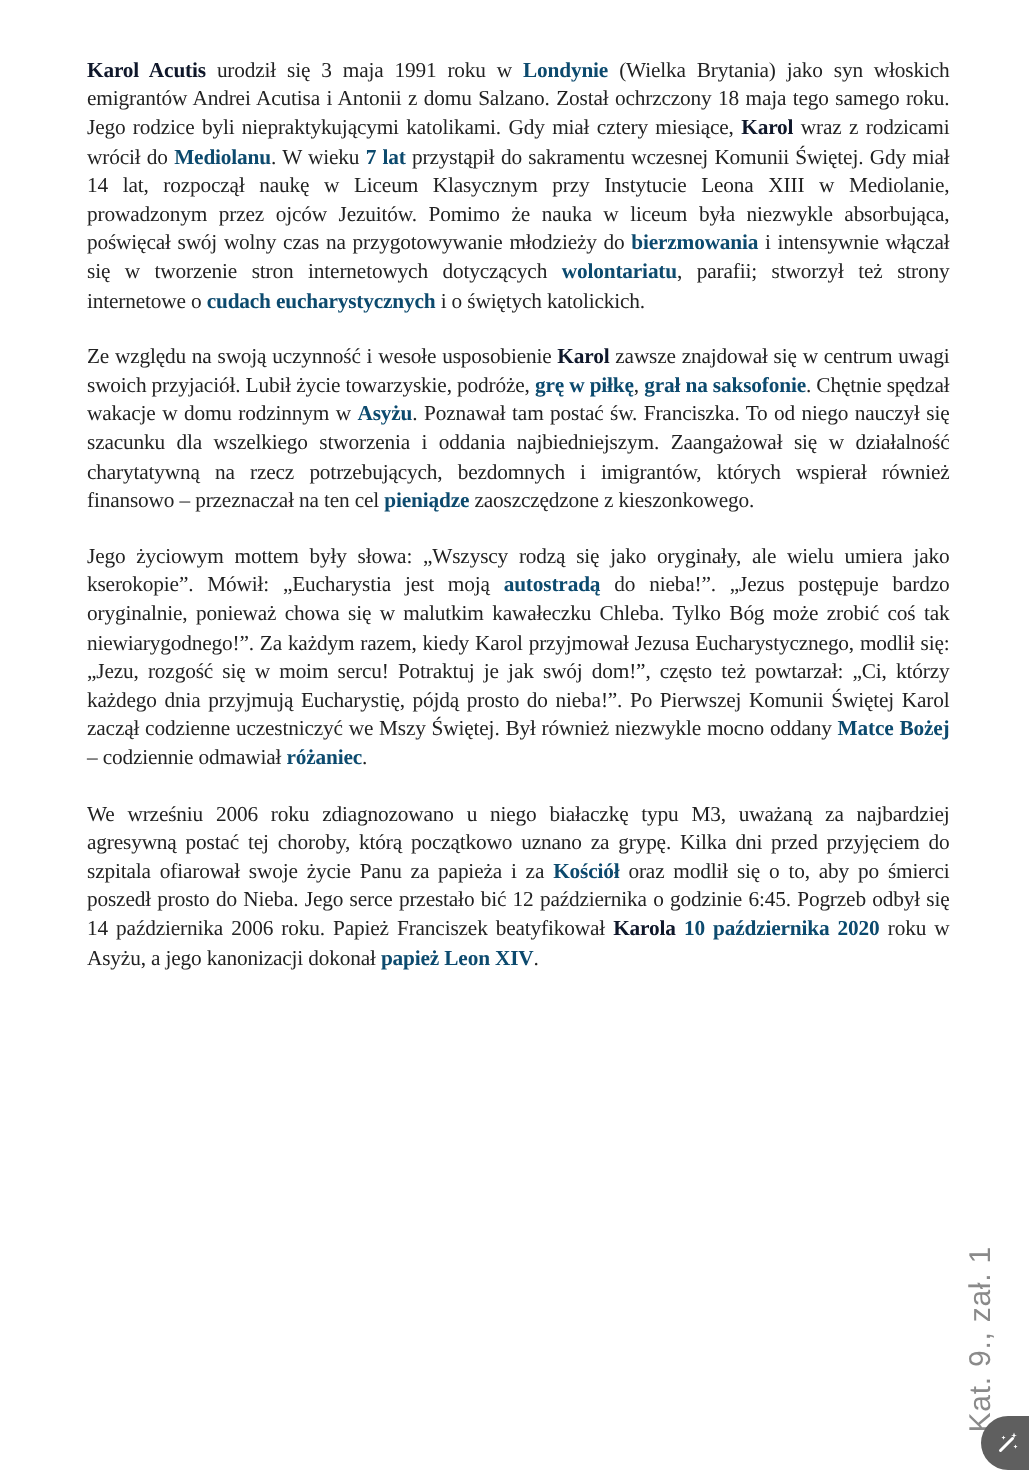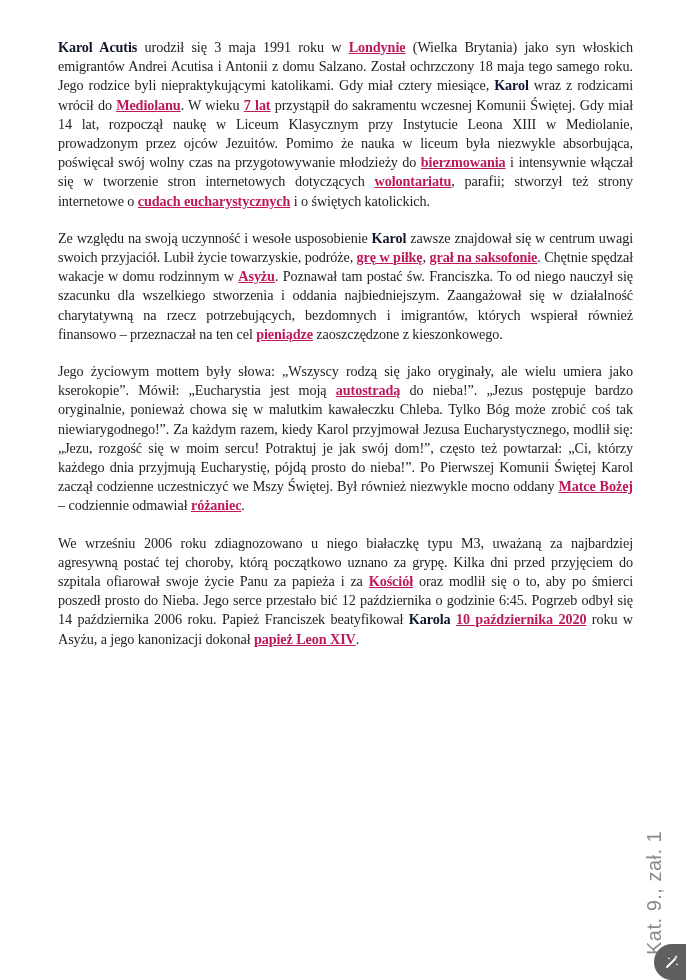--- a/index.html
+++ b/index.html
@@ -5,21 +5,21 @@
     html, body { margin: 0; padding: 0; }
     body {
       width: 686px; height: 980px; background: #ffffff; position: relative; overflow: hidden;
       font-family: "Liberation Serif", "DejaVu Serif", serif; color: #222;
     }
     .page { position: absolute; left: 58px; top: 38px; width: 575px; }
     .para {
       font-size: 14.2px; line-height: 19.2px; text-align: justify; margin: 0 0 18px 0;
       letter-spacing: -0.1px;
     }
-    .para .b { font-weight: bold; color: #be185d; text-decoration: underline; }
+    .para .b { font-weight: bold; color: #0c4a6e; }
     .para .o { color: #0f172a; font-weight: bold; }
     .side {
       position: absolute; left: 643px; top: 955px; transform-origin: 0 0; transform: rotate(-90deg);
       font-family: "Liberation Sans", "DejaVu Sans", sans-serif; font-size: 20px; color: #8a8a8a;
       white-space: nowrap; letter-spacing: 0.5px;
     }
     .footer {
       position: absolute; top: 966px; left: 0; width: 686px; text-align: center;
       font-family: "Liberation Sans", "DejaVu Sans", sans-serif; font-size: 10px; color: #7a8090; margin-top: 20px;
     }

